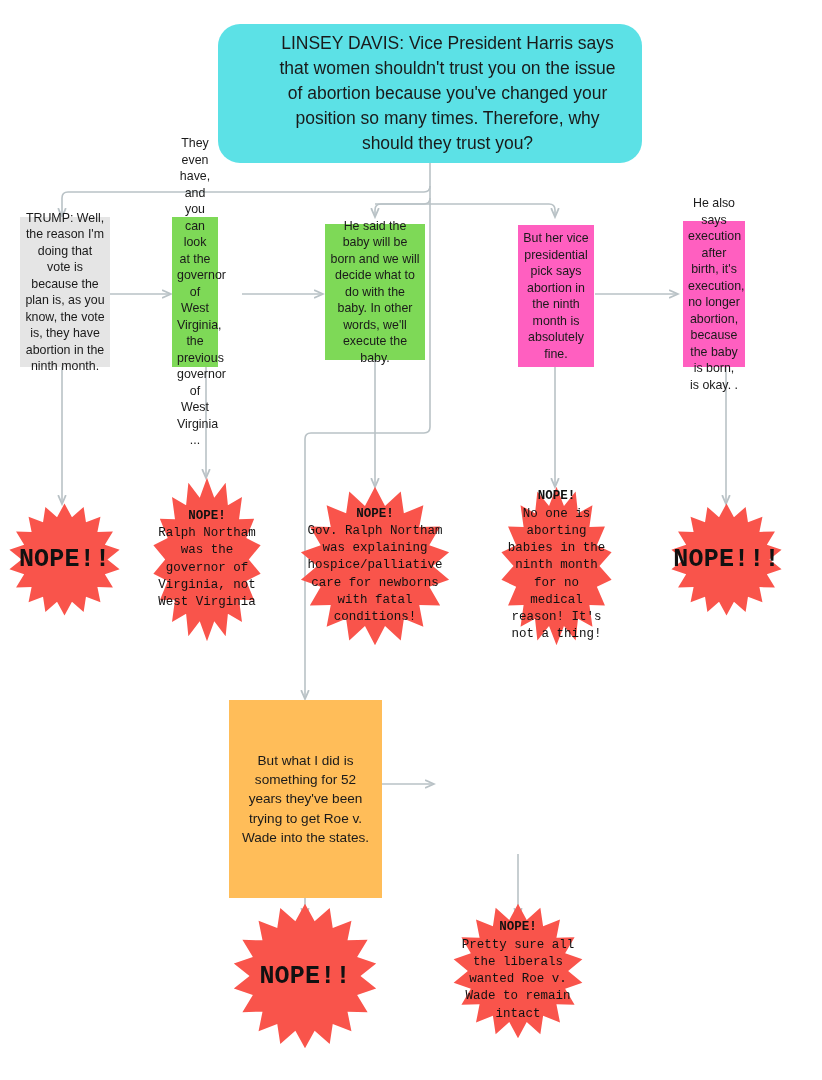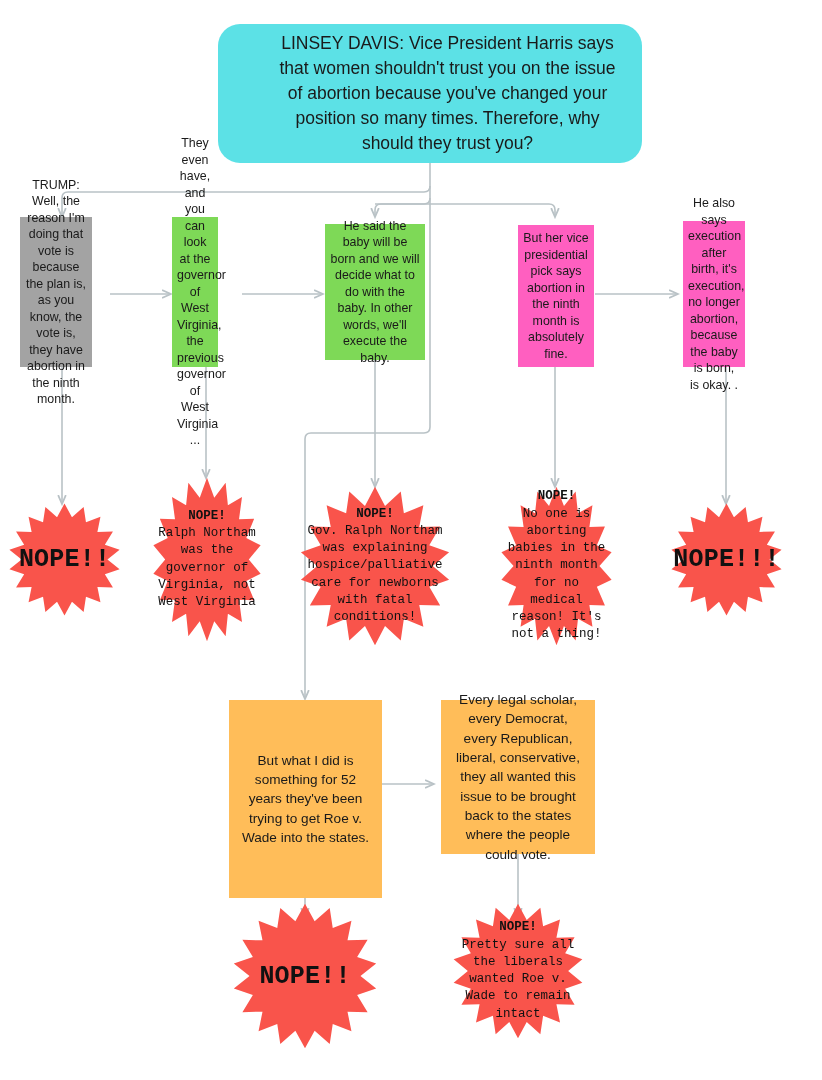--- a/index.html
+++ b/index.html
@@ -147,21 +147,21 @@
 
       <path d="M305,854 L305,917" marker-end="url(#arrowhead)"></path>
       <path d="M518,854 L518,917" marker-end="url(#arrowhead)"></path>
     </g>
   </svg>
 
   <div class="node q-node" style="left:218px; top:24px; width:424px; height:139px; background:#5CE1E6;padding-left:35px;">
     <span class="txt">LINSEY DAVIS: Vice President Harris says that women shouldn't trust you on the issue of abortion because you've changed your position so many times. Therefore, why should they trust you?</span>
   </div>
 
-  <div class="node stmt" style="left:20px; top:217px; width:72px; height:150px; background:#a3a3a3;">
+  <div class="node stmt" style="left:20px; top:217px; width:90px; height:150px; background:#e5e5e5;">
     <span class="txt">TRUMP: Well, the reason I'm doing that vote is because the plan is, as you know, the vote is, they have abortion in the ninth month.</span>
   </div>
 
   <div class="node stmt" style="left:172px; top:217px; width:46px; height:150px; background:#7ED957;">
     <span class="txt">They even have, and you can look at the governor of West Virginia, the previous governor of West Virginia ...</span>
   </div>
 
   <div class="node stmt" style="left:518px; top:225px; width:76px; height:142px; background:#FF5FC0;">
     <span class="txt">But her vice presidential pick says abortion in the ninth month is absolutely fine.</span>
   </div>
@@ -171,23 +171,20 @@
   </div>
 
   <div class="node stmt" style="left:683px; top:221px; width:62px; height:146px; background:#FF5FC0;">
     <span class="txt">He also says execution after birth, it's execution, no longer abortion, because the baby is born, is okay. .</span>
   </div>
 
   <div class="node orange" style="left:229px; top:700px; width:153px; height:198px; background:#FFBD59;">
     <span class="txt">But what I did is something for 52 years they've been trying to get Roe v. Wade into the states.</span>
   </div>
 
-  <div class="node orange" style="left:441px; top:700px; width:154px; height:154px; background:#FFBD59;">
-    <span class="txt">Every legal scholar, every Democrat, every Republican, liberal, conservative, they all wanted this issue to be brought back to the states where the people could vote.</span>
-  </div>
 
   <div class="burst big-nope" style="left:8px; top:503px; width:113px; height:113px;">
     <svg viewBox="0 0 200 200" width="113" height="113">
       <polygon class="starpoly" points="100.00,1.00 113.20,25.15 133.86,6.97 138.00,34.18 163.64,24.16 158.22,51.15 185.74,50.50 171.42,74.01 197.50,82.81 176.00,100.00 197.50,117.19 171.42,125.99 185.74,149.50 158.22,148.85 163.64,175.84 138.00,165.82 133.86,193.03 113.20,174.85 100.00,199.00 86.80,174.85 66.14,193.03 62.00,165.82 36.36,175.84 41.78,148.85 14.26,149.50 28.58,125.99 2.50,117.19 24.00,100.00 2.50,82.81 28.58,74.01 14.26,50.50 41.78,51.15 36.36,24.16 62.00,34.18 66.14,6.97 86.80,25.15" fill="#F9544B"></polygon>
     </svg>
     <div class="burst-label">
       <span class="inner">NOPE!!</span>
     </div>
   </div>
 

